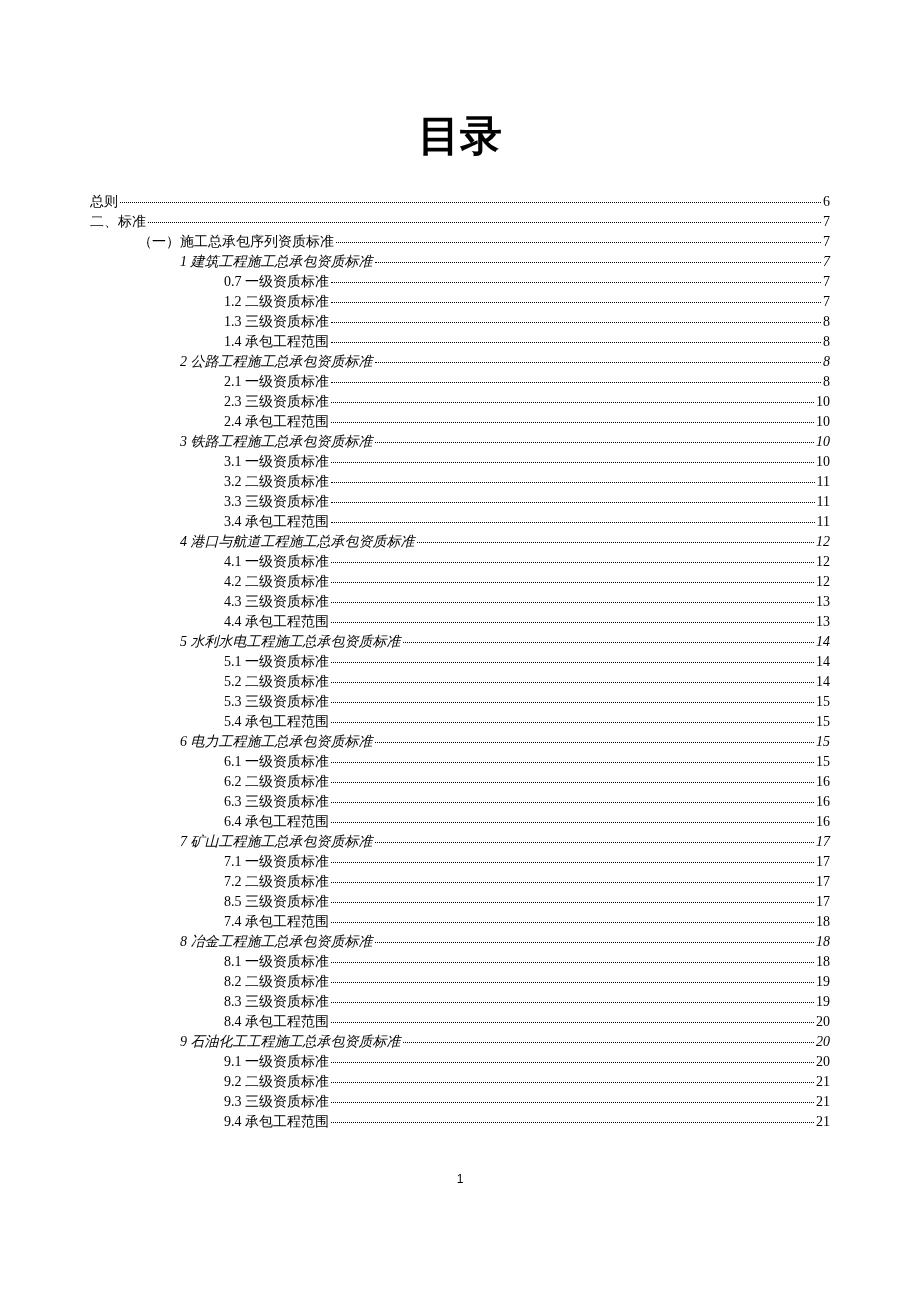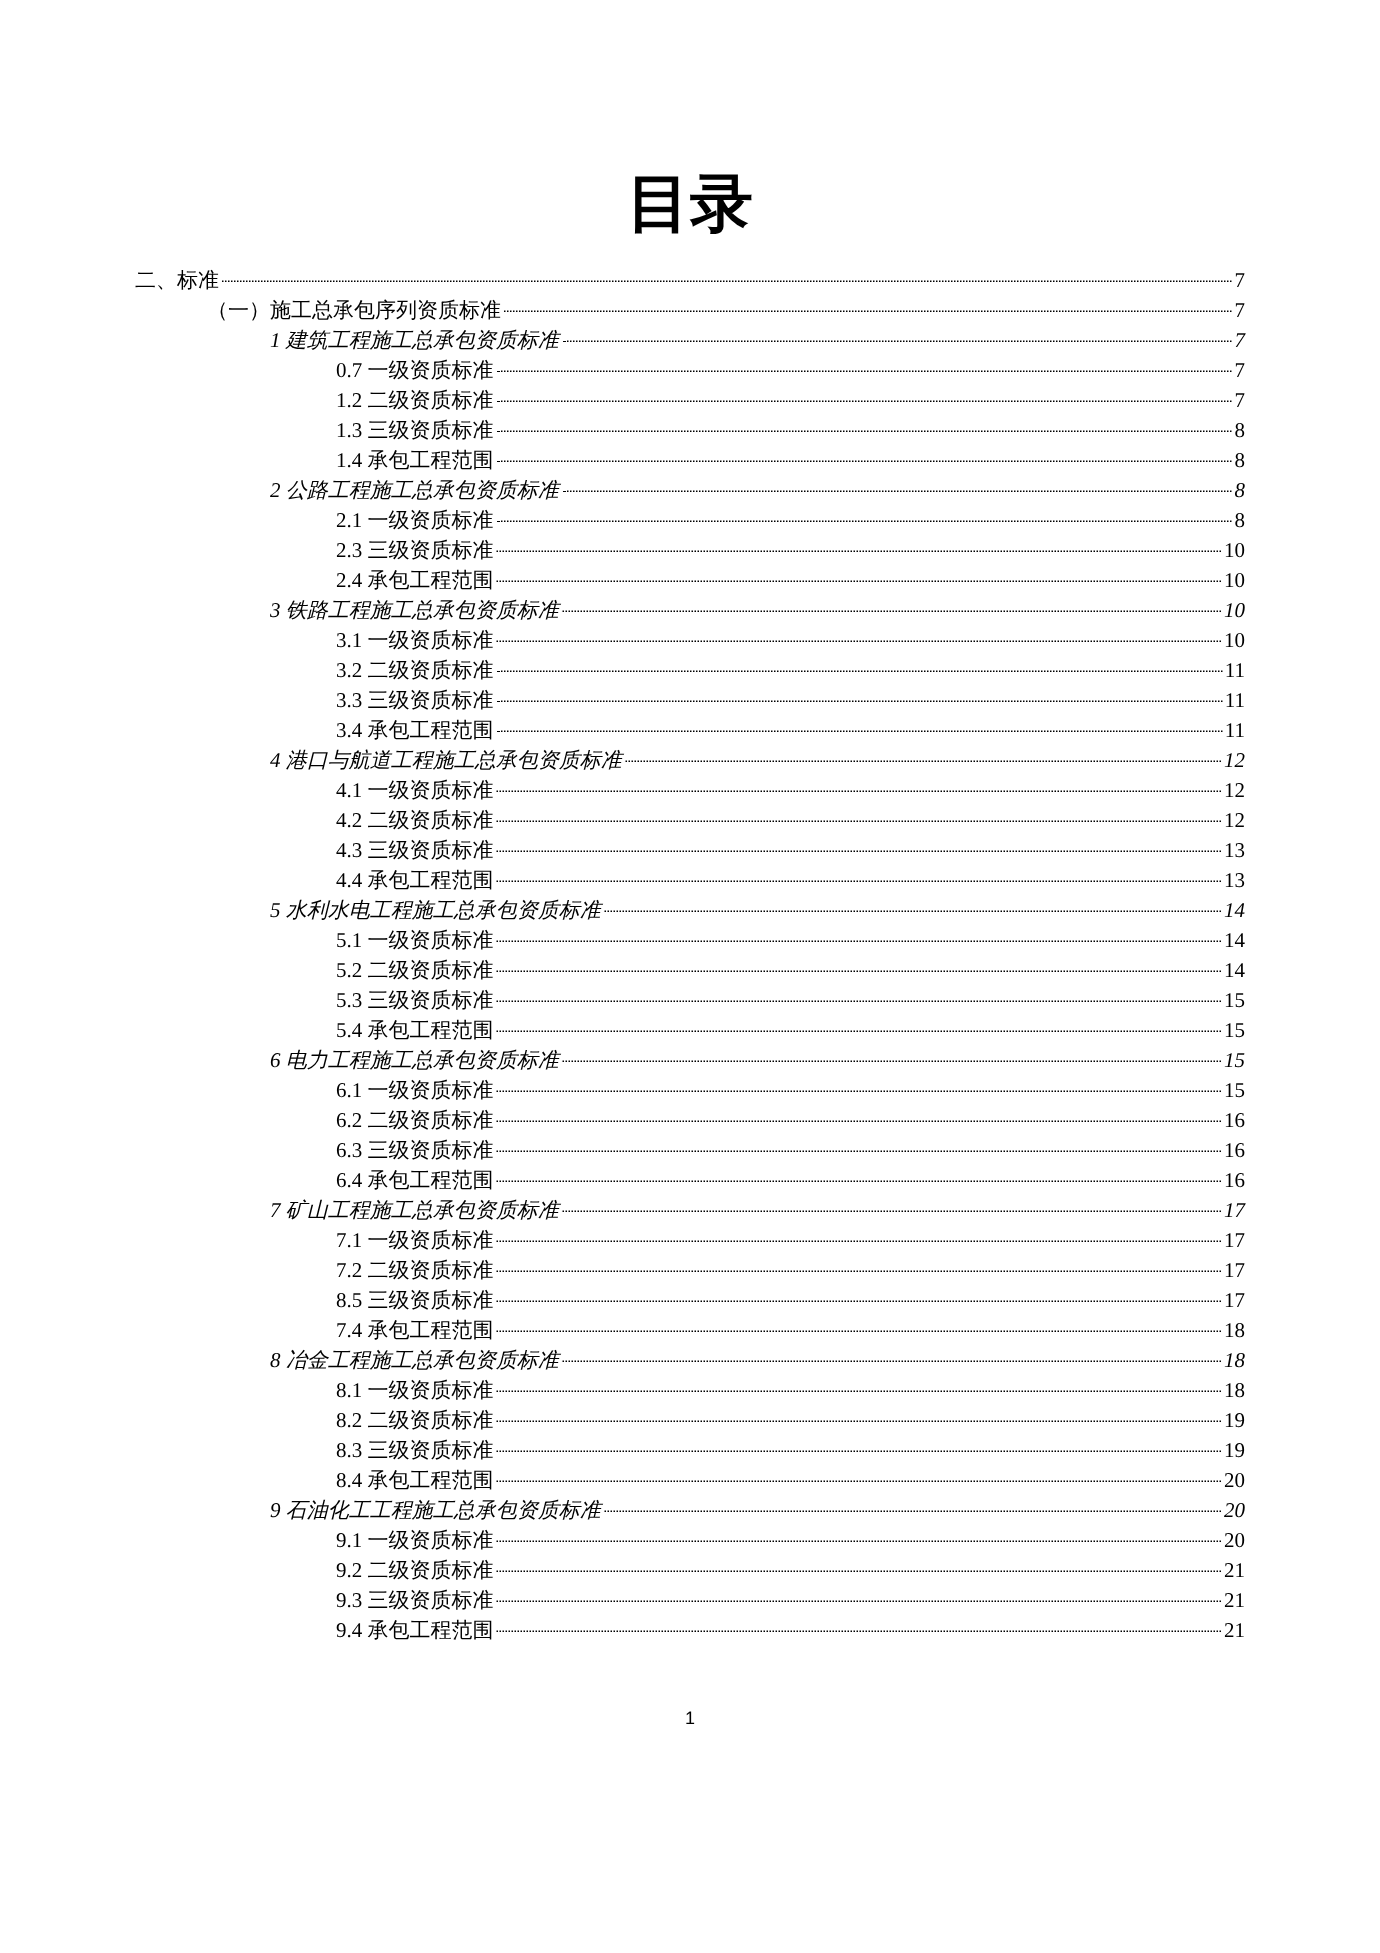--- a/index.html
+++ b/index.html
@@ -8,21 +8,21 @@
       font-family: "SimSun", "宋体", serif;
       width: 920px;
       min-height: 1302px;
       padding: 108px 90px 40px 90px;
       color: #000;
     }
     .title {
       text-align: center;
       font-size: 42px;
       font-family: "SimSun", "宋体", serif;
-      margin-bottom: 14px;
+      margin-bottom: 28px;
     }
     .toc-line {
       display: flex;
       align-items: baseline;
       font-size: 14px;
       line-height: 20px;
       white-space: nowrap;
     }
     .toc-label { flex: 0 0 auto; }
     .toc-dots {
@@ -45,20 +45,25 @@
       font-family: Arial, sans-serif;
     }
   </style>
 </head>
 <body>
 
 <h1 class="title">目录</h1>
 
 <div id="toc-container">
     <div class="toc-line l0">
+      <span class="toc-label">总则</span>
+      <span class="toc-dots"></span>
+      <span class="toc-page">6</span>
+    </div>
+    <div class="toc-line l0">
       <span class="toc-label">二、标准</span>
       <span class="toc-dots"></span>
       <span class="toc-page">7</span>
     </div>
     <div class="toc-line l1">
       <span class="toc-label">（一）施工总承包序列资质标准</span>
       <span class="toc-dots"></span>
       <span class="toc-page">7</span>
     </div>
     <div class="toc-line l2">

